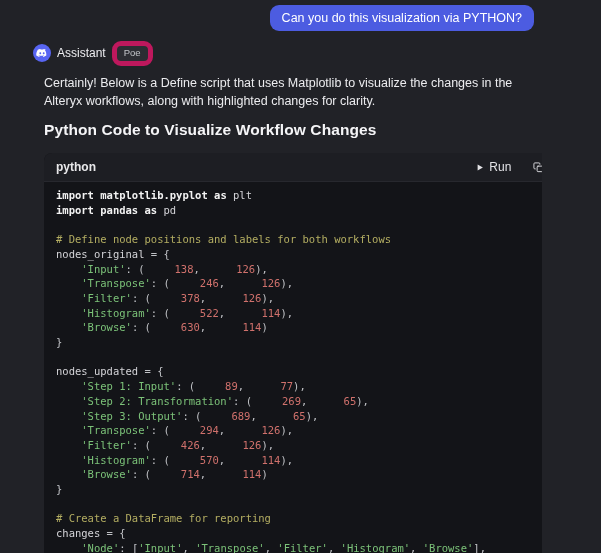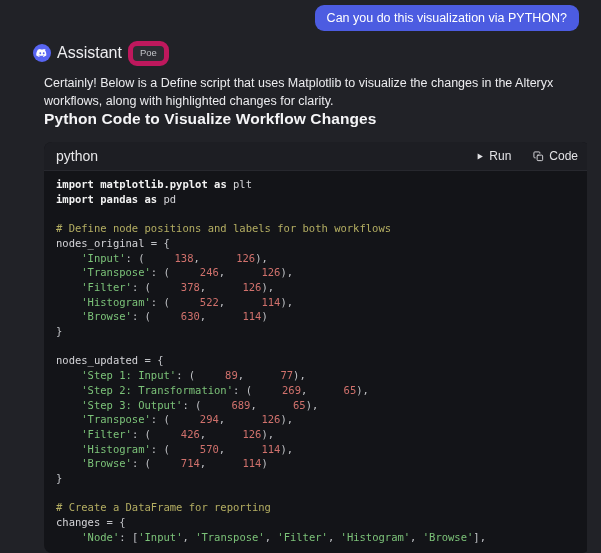--- a/index.html
+++ b/index.html
@@ -2,63 +2,63 @@
 <html><head>
 <meta charset="utf-8">
 <style>
   html,body{margin:0;padding:0;}
   body{
     width:601px;height:553px;overflow:hidden;
     background:#212227;
     font-family:"Liberation Sans",sans-serif;
     -webkit-font-smoothing:antialiased;
   }
-  .page{width:587px;height:553px;overflow:hidden;box-sizing:border-box;}
+  .page{width:542px;height:553px;overflow:hidden;box-sizing:border-box;}
 
   
   .user-row{padding:5px 8px 0 0;text-align:right;}
   .user-bubble{
     display:inline-block;
     background:#4c5ce1;color:#ffffff;
     font-size:12.5px;line-height:16px;
     padding:5px 12px;border-radius:9px;
     max-width:420px;text-align:left;
   }
 
   
   .assistant-block{padding:0 11px 0 33px;}
   .bot-header{display:flex;align-items:center;gap:6px;margin-top:13px;height:18px;cursor:pointer;}
   .avatar{width:18px;height:18px;display:inline-flex;flex:0 0 auto;}
-  .bot-name{color:#ededf0;font-size:16px;font-weight:500;}
+  .bot-name{color:#ededf0;font-size:12px;font-weight:500;}
   .bot-badge{
     font-size:9.5px;color:#c2c4c9;background:#2c2d33;
     border:5px solid #be185d;border-radius:9px;
     padding:1.5px 7px;line-height:12px;
   }
 
   .intro{
     margin:12px 0 0 11px;color:#ececef;
     font-size:12.5px;line-height:18px;max-width:546px;
   }
   .heading{
-    margin:0 0 14px 11px;color:#f5f5f7;
+    margin:11px 0 14px 11px;color:#f5f5f7;
     font-size:15.5px;font-weight:700;letter-spacing:.1px;
   }
 
   
   .code-block{
     margin-left:11px;width:546px;box-sizing:border-box;
     background:#131418;border-radius:8px;overflow:hidden;
   }
   .code-header{
     display:flex;justify-content:space-between;align-items:center;
     height:29px;padding:0 12px;background:#1d1e23;
     border-bottom:1px solid #27282e;box-sizing:border-box;
   }
-  .code-lang{font-size:14px;font-weight:400;color:#e8e8ea;}
+  .code-lang{font-size:12px;font-weight:700;color:#e8e8ea;}
   .code-actions{display:flex;align-items:center;gap:22px;}
   .code-btn{
     display:flex;align-items:center;gap:5px;
     background:none;border:none;padding:0;cursor:pointer;
     color:#e3e3e6;font-size:12px;font-family:"Liberation Sans",sans-serif;
   }
   .code-btn svg{display:block;}
 
   .code-body{
     margin:0;padding:6px 12px 8px;

